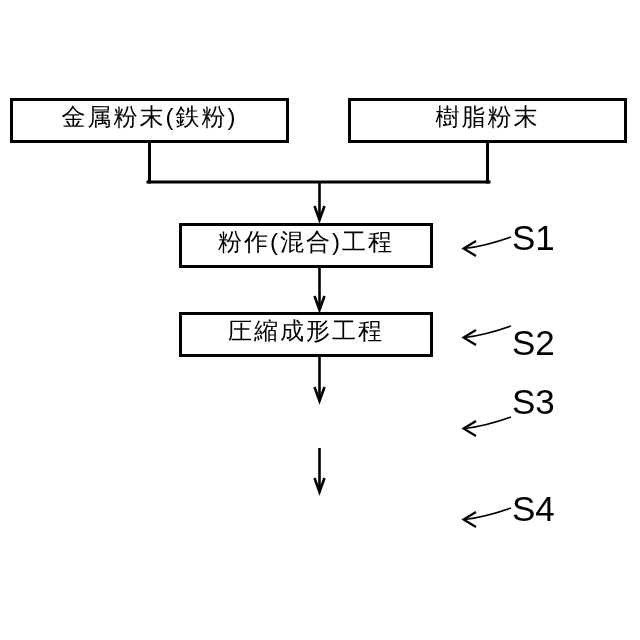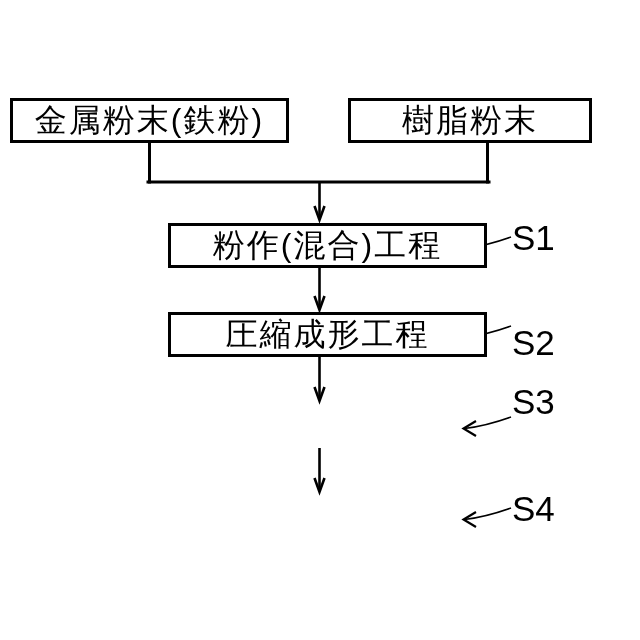--- a/index.html
+++ b/index.html
@@ -20,30 +20,29 @@
     position: absolute;
     left: 0;
     top: 0;
   }
   .box {
     position: absolute;
     box-sizing: border-box;
     border: 3px solid #000000;
     background: #ffffff;
     display: flex;
-    align-items: center;
     justify-content: center;
-    font-size: 32px;
+    font-size: 24px;
     font-weight: 500;
     letter-spacing: 2px;
     white-space: nowrap;
   }
   .box-metal  { left: 10px;  top: 98px;  width: 279px; height: 45px; }
-  .box-resin  { left: 348px; top: 98px;  width: 244px; height: 45px; }
-  .box-step   { left: 168px; width: 319px; height: 45px; }
+  .box-resin  { left: 348px; top: 98px;  width: 279px; height: 45px; }
+  .box-step   { left: 179px; width: 254px; height: 45px; }
   .box-s1 { top: 223px; }
   .box-s2 { top: 312px; }
   .box-s3 { top: 403px; }
   .box-s4 { top: 494px; }
   .tag {
     position: absolute;
     left: 512px;
     font-family: Liberation Sans, sans-serif;
     font-size: 35px;
     line-height: 1;

